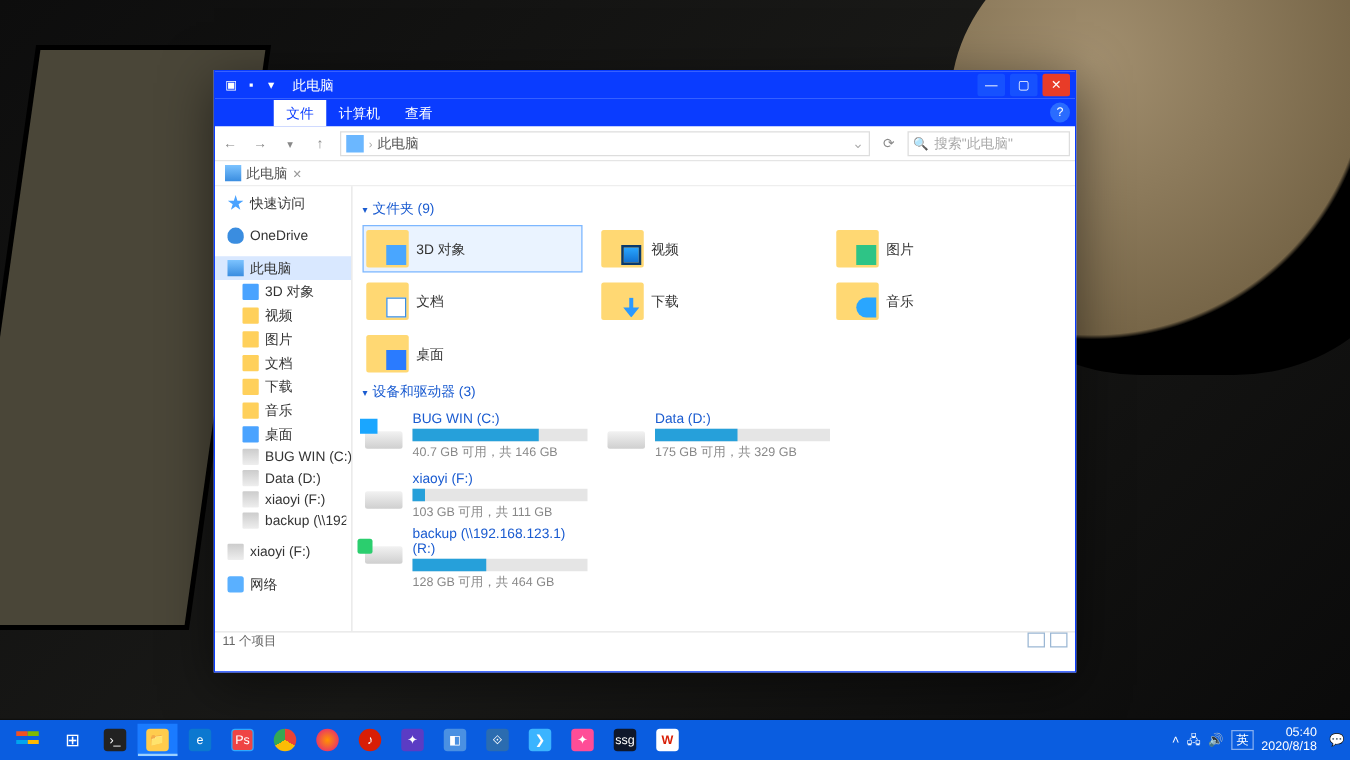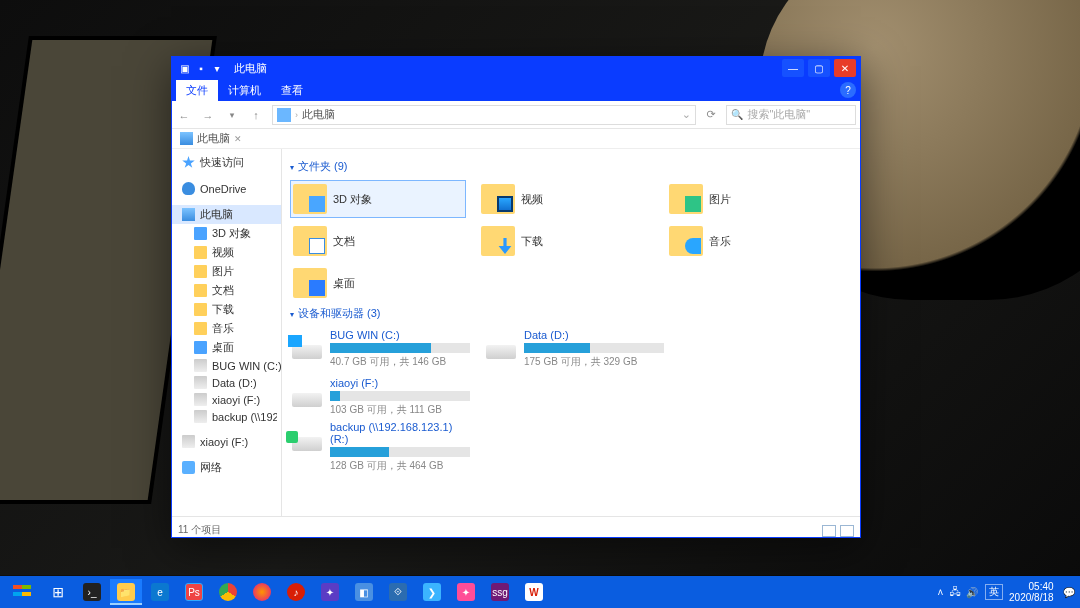--- a/index.html
+++ b/index.html
@@ -20,21 +20,21 @@
 .titlebar .sysicons { display:flex; gap:2px; padding:0 6px; }
 .titlebar .sysicons span { width:14px; height:14px; display:flex; align-items:center; justify-content:center; font-size:10px; }
 .titlebar .title { flex:1; padding-left:4px; }
 .titlebar .winbtns { display:flex; }
 .titlebar .winbtns div { width:22px; height:18px; display:flex; align-items:center; justify-content:center; font-size:10px; margin-left:4px; border-radius:2px; }
 .titlebar .min,.titlebar .max { background:#1651ff; }
 .titlebar .close { background:#e83c28; margin-right:4px; }
 
 .menubar { height:22px; background:#0a3cff; display:flex; align-items:center; font-size:11px; color:#fff; padding-left:4px; position:relative; }
 .menubar .tab { padding:3px 10px; cursor:default; }
-.menubar .tab.active { background:#fff; color:#0a3cff; }
+.menubar .tab.active { background:#fff; color:#0a3cff;margin-left:43px; }
 .menubar .help { position:absolute; right:4px; top:3px; width:16px; height:16px; border-radius:50%; background:#2a6cff; color:#fff; font-size:10px; display:flex; align-items:center; justify-content:center; }
 
 .addrbar { height:28px; display:flex; align-items:center; border-bottom:1px solid #e5e5e5; font-size:11px; color:#555; }
 .addrbar .navbtn { width:24px; text-align:center; color:#888; }
 .addrbar .path { flex:1; height:20px; border:1px solid #ddd; margin:0 4px; display:flex; align-items:center; padding:0 4px; gap:4px; position:relative; }
 .addrbar .path .pc-icon { width:14px; height:14px; background:#6bb7ff; }
 .addrbar .path .chevend { position:absolute; right:4px; color:#aaa; }
 .addrbar .refresh { width:22px; text-align:center; color:#888; }
 .addrbar .search { width:130px; height:20px; border:1px solid #ddd; margin:0 4px; display:flex; align-items:center; padding:0 4px; color:#aaa; gap:4px;}
 .addrbar .search .sicon { font-size:10px; }
@@ -77,21 +77,21 @@
 .drive-icon { width:34px; height:30px; display:flex; align-items:flex-end; }
 .drive-icon .dbox { width:30px; height:14px; background:linear-gradient(#f2f2f2,#cfcfcf); border-radius:2px; position:relative;}
 .drive-icon .dbox.win::after{ content:""; position:absolute; left:-4px; top:-10px; width:14px;height:12px; background:#1aa6ff;}
 .drive-icon .dbox.net::before{ content:""; position:absolute; left:-6px; top:-6px; width:12px;height:12px; background:#2bce6e; border-radius:2px;}
 .drive-info { flex:1; }
 .drive-name { color:#1a5bd0; font-size:11px; }
 .drive-bar { width:140px; height:10px; background:#e5e5e5; margin:2px 0; position:relative; }
 .drive-bar .fill { height:100%; background:#26a0da; }
 .drive-sub { color:#888; font-size:10px; }
 
-.status { height:21px; border-top:1px solid #e5e5e5; font-size:10px; color:#666; display:flex; align-items:flex-end; padding:0 6px; }
+.status { height:32px; border-top:1px solid #e5e5e5; font-size:10px; color:#666; display:flex; align-items:flex-start; padding:0 6px; }
 .status .vicons { margin-left:auto; display:flex; gap:4px; color:#9bb7d4;}
 .status .vicons span { width:14px; height:12px; border:1px solid currentColor; }
 
 
 .taskbar { position:absolute; left:0; right:0; bottom:0; height:32px; background:#0a5de0; display:flex; align-items:center; padding:0 4px; box-shadow:0 -1px 0 rgba(0,0,0,.3);}
 .tb-left { display:flex; align-items:center; gap:2px; }
 .tb-btn { width:32px; height:26px; display:flex; align-items:center; justify-content:center; color:#fff; font-size:14px; }
 .tb-btn.wide { width:36px; }
 .tb-btn.active { background:#1a7bff; box-shadow: inset 0 -2px 0 #9cd1ff; }
 .tb-right { margin-left:auto; display:flex; align-items:center; gap:6px; color:#fff; font-size:10px; }
@@ -385,21 +385,21 @@
     <div class="tb-btn">
         <span class="tb-app" style="background:#2b6cb0">⟐</span>
       </div>
     <div class="tb-btn">
         <span class="tb-app" style="background:#3bb4ff">❯</span>
       </div>
     <div class="tb-btn">
         <span class="tb-app" style="background:#ff4d97">✦</span>
       </div>
     <div class="tb-btn">
-        <span class="tb-app" style="background:#701a75">ssg</span>
+        <span class="tb-app" style="background:#0f172a">ssg</span>
       </div>
     <div class="tb-btn">
         <span class="tb-app" style="background:#fff;color:#d81e06;font-weight:bold">W</span>
       </div>
   </div>
   <div class="tb-right">
     <span>˄</span>
     <span>🖧</span>
     <span>🔊</span>
     <span class="lang">英</span>

